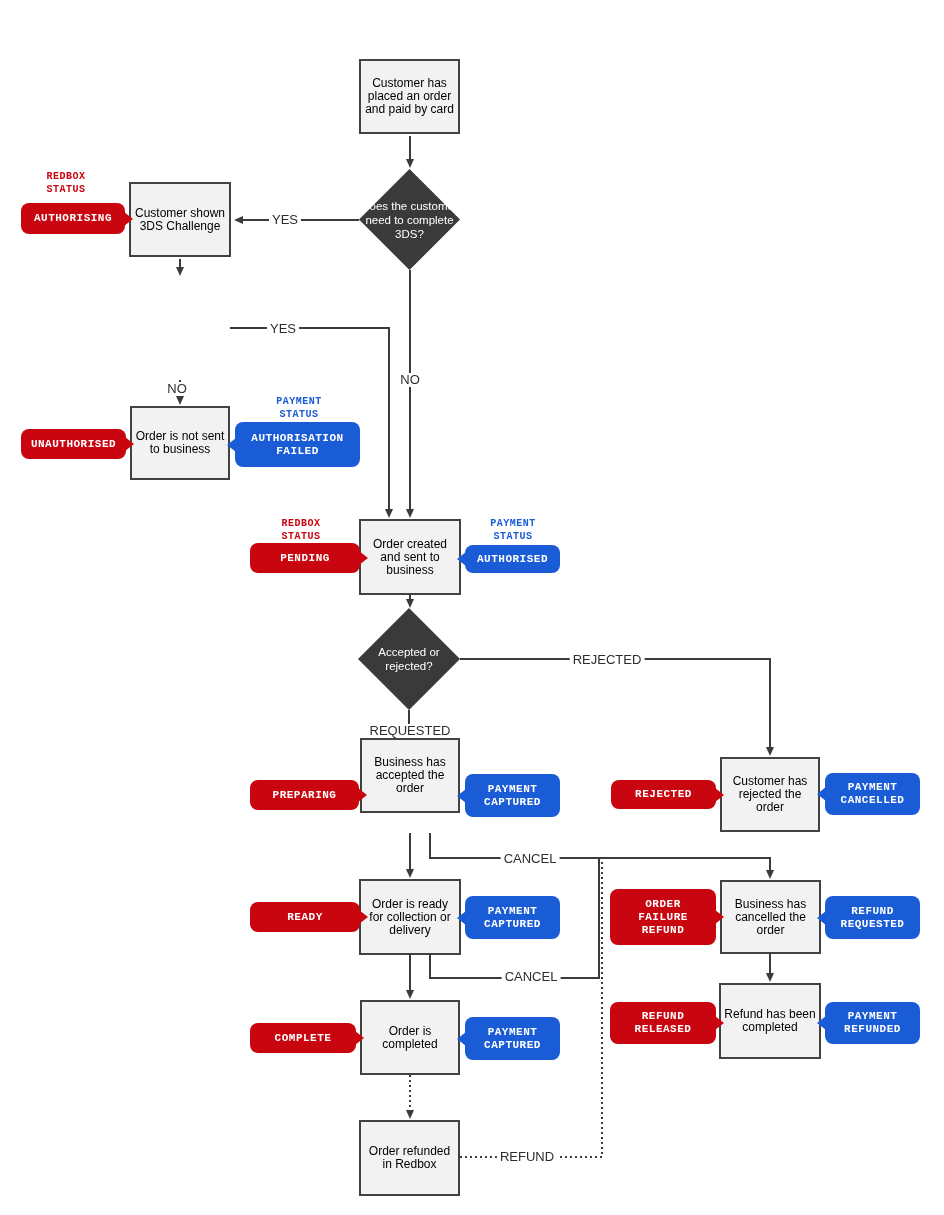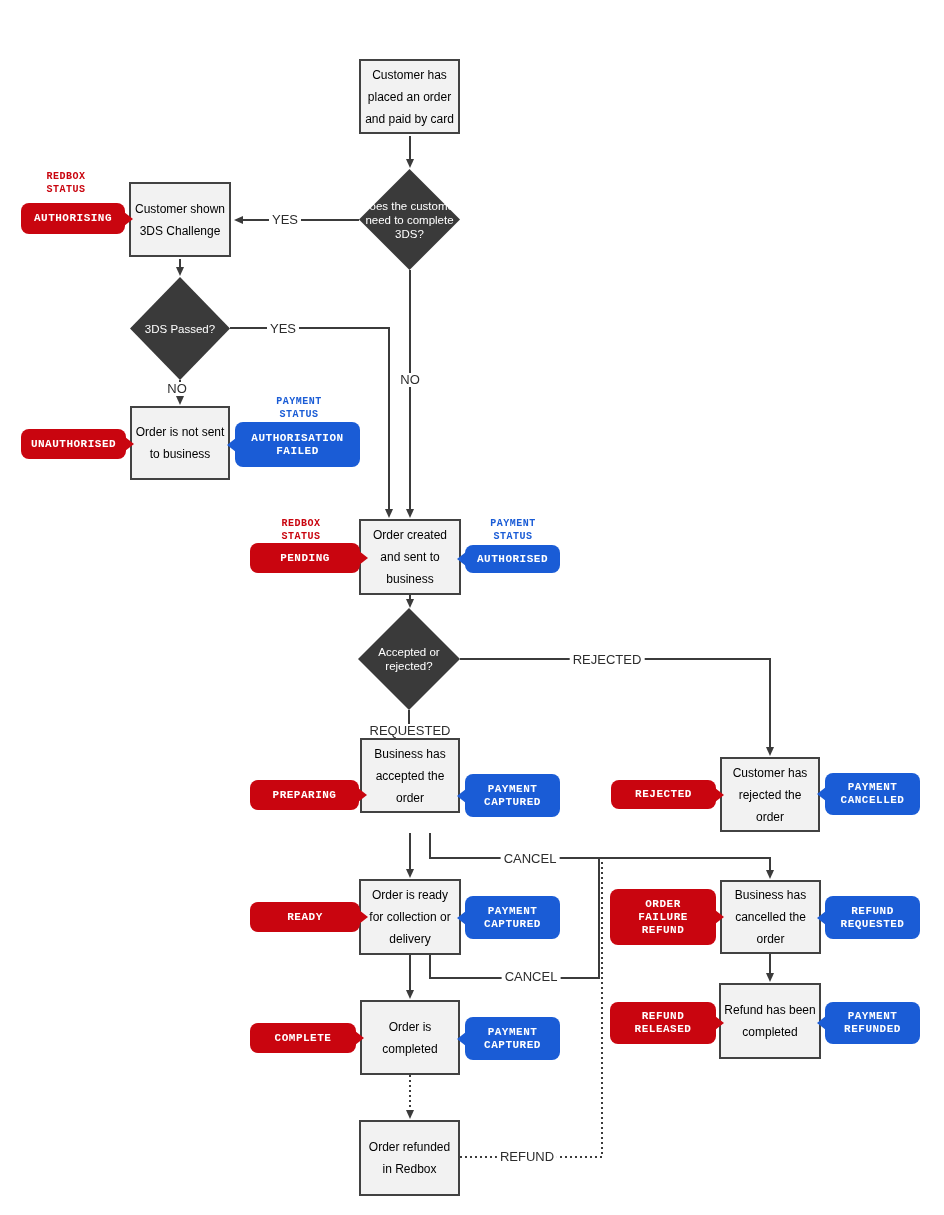--- a/index.html
+++ b/index.html
@@ -5,21 +5,21 @@
   html,body{margin:0;padding:0;background:#ffffff;}
   #canvas{
     position:relative;width:944px;height:1215px;background:#ffffff;overflow:hidden;
     font-family:"Liberation Sans", sans-serif;
   }
   #edges{position:absolute;left:0;top:0;width:944px;height:1215px;}
   .pbox{
     position:absolute;box-sizing:border-box;
     background:#f2f2f2;border:2px solid #424242;
     display:flex;align-items:center;justify-content:center;
-    text-align:center;font-size:12px;line-height:22px;color:#000;
+    text-align:center;font-size:12px;line-height:13px;color:#000;
     padding:2px 3px;
   }
   .diamond{position:absolute;}
   .diamond .diamond-shape{
     position:absolute;left:0;top:0;width:100%;height:100%;
     background:#3a3a3a;
     clip-path:polygon(50% 0, 100% 50%, 50% 100%, 0 50%);
   }
   .diamond .diamond-label{
     position:absolute;left:0;top:0;width:100%;height:100%;
@@ -119,24 +119,20 @@
       <span>Refund has been completed</span>
     </div>
   <div class="pbox" style="left:359px;top:1120px;width:101px;height:76px">
       <span>Order refunded in Redbox</span>
     </div>
 
   <div class="diamond" style="left:359px;top:169px;width:101px;height:101px">
     <div class="diamond-shape"></div>
     <div class="diamond-label">Does the customer need to complete 3DS?</div>
   </div>
-  <div class="diamond" style="left:130px;top:277px;width:100px;height:103px">
-    <div class="diamond-shape"></div>
-    <div class="diamond-label">3DS Passed?</div>
-  </div>
   <div class="diamond" style="left:358px;top:608px;width:102px;height:102px">
     <div class="diamond-shape"></div>
     <div class="diamond-label">Accepted or rejected?</div>
   </div>
 
   <div class="status-heading red" style="left:21px;top:170px">REDBOX
 STATUS</div>
   <div class="status-heading blue" style="left:254px;top:395px">PAYMENT
 STATUS</div>
   <div class="status-heading red" style="left:256px;top:517px">REDBOX

